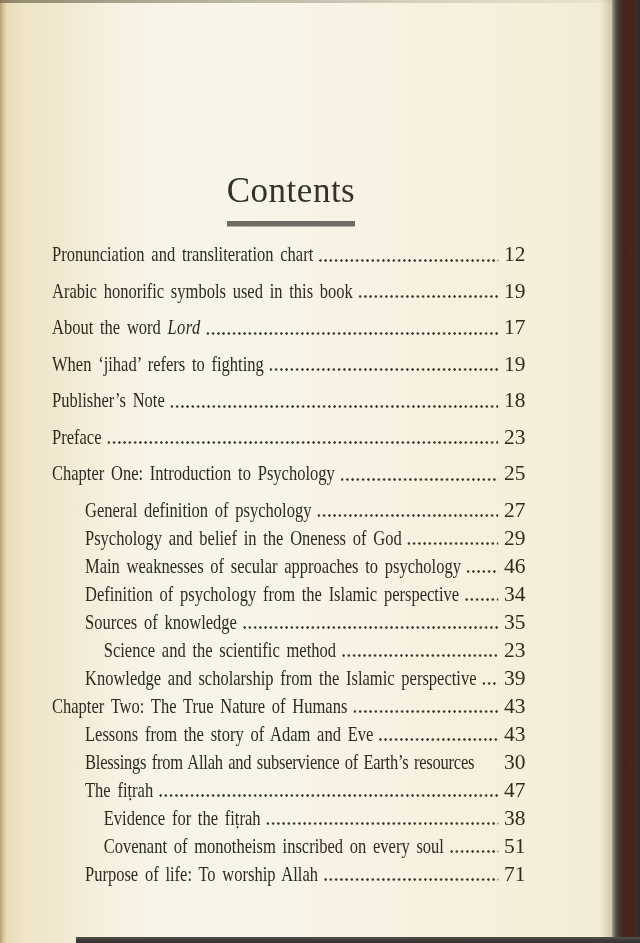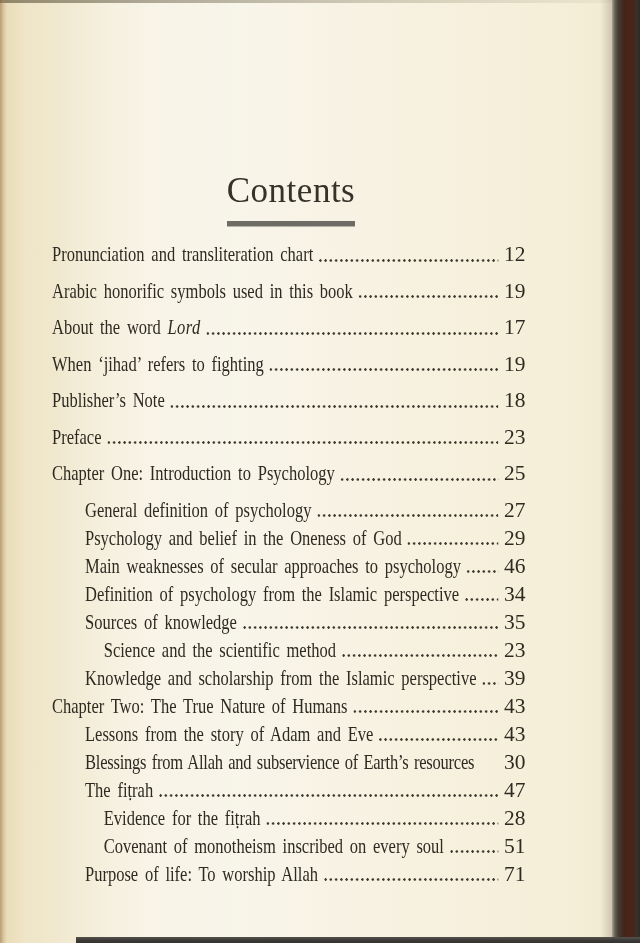--- a/index.html
+++ b/index.html
@@ -184,21 +184,21 @@
     <span class="pnum">30</span>
   </div>
       <div class="entry ind1">
     <span class="lbl">The fiṭrah</span>
     <span class="leader"></span>
     <span class="pnum">47</span>
   </div>
       <div class="entry ind2">
     <span class="lbl">Evidence for the fiṭrah</span>
     <span class="leader"></span>
-    <span class="pnum">28</span>
+    <span class="pnum">38</span>
   </div>
       <div class="entry ind2">
     <span class="lbl">Covenant of monotheism inscribed on every soul</span>
     <span class="leader"></span>
     <span class="pnum">51</span>
   </div>
       <div class="entry ind1">
     <span class="lbl">Purpose of life: To worship Allah</span>
     <span class="leader"></span>
     <span class="pnum">71</span>

